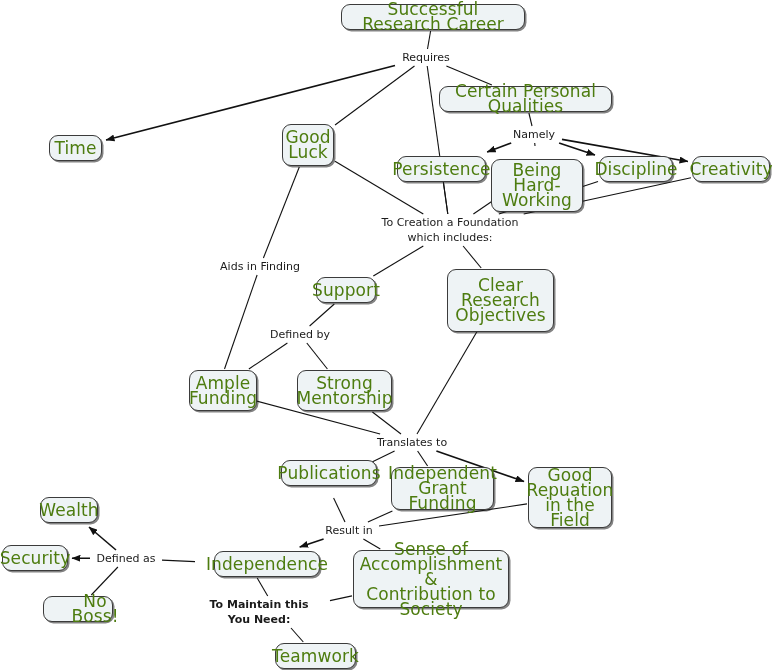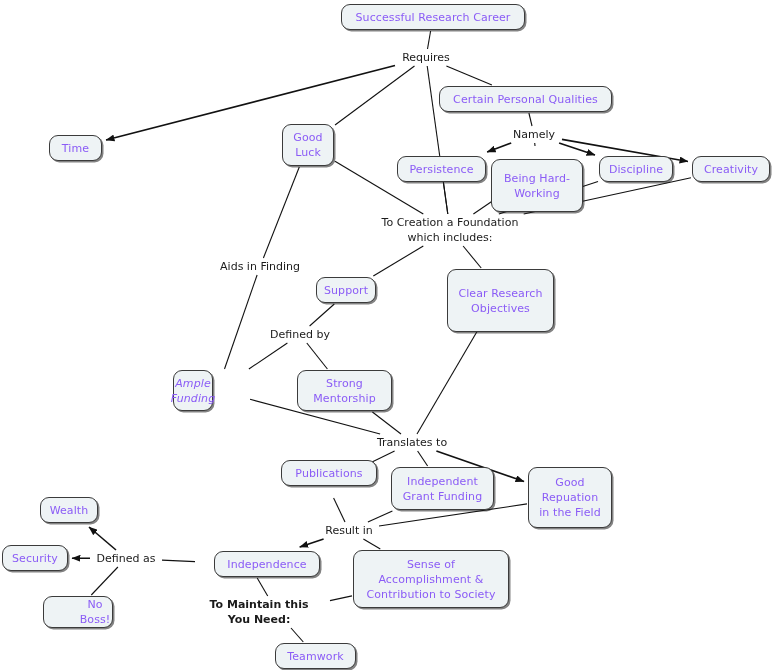--- a/index.html
+++ b/index.html
@@ -25,22 +25,22 @@
   .node {
     position: absolute;
     box-sizing: border-box;
     display: flex;
     align-items: center;
     justify-content: center;
     text-align: center;
     background: #eef3f5;
     border: 1px solid #3b3b3b;
     border-radius: 9px;
-    color: #8b5cf6;
-    font-size: 11px;
+    color: #4d7c0f;
+    font-size: 17px;
     line-height: 15px;
     letter-spacing: 0.1px;
     box-shadow: 1.5px 1.5px 0 0 rgba(30,30,30,0.55);
     padding: 2px 6px;
     white-space: pre-line;
     z-index: 2;
   }
   .link-label {
     position: absolute;
     color: #1b1b1b;
@@ -112,33 +112,33 @@
       <div class="node" style="left: 282px; top: 124px; width: 52px; height: 42px;">Good
 Luck</div>
       <div class="node" style="left: 397px; top: 156px; width: 89px; height: 26px;">Persistence</div>
       <div class="node" style="left: 491px; top: 159px; width: 92px; height: 53px;">Being Hard-
 Working</div>
       <div class="node" style="left: 599px; top: 156px; width: 74px; height: 26px;">Discipline</div>
       <div class="node" style="left: 692px; top: 156px; width: 78px; height: 26px;">Creativity</div>
       <div class="node" style="left: 316px; top: 277px; width: 60px; height: 26px;">Support</div>
       <div class="node" style="left: 447px; top: 269px; width: 107px; height: 63px;">Clear Research
 Objectives</div>
-      <div class="node" style="left: 173px; top: 370px; width: 40px; height: 41px; font-style: italic;">Ample
+      <div class="node" style="left: 189px; top: 370px; width: 68px; height: 41px;">Ample
 Funding</div>
       <div class="node" style="left: 297px; top: 370px; width: 95px; height: 41px;">Strong
 Mentorship</div>
       <div class="node" style="left: 281px; top: 460px; width: 96px; height: 26px;">Publications</div>
       <div class="node" style="left: 391px; top: 467px; width: 103px; height: 43px;">Independent
 Grant Funding</div>
       <div class="node" style="left: 528px; top: 467px; width: 84px; height: 61px;">Good
 Repuation
 in the Field</div>
       <div class="node" style="left: 40px; top: 497px; width: 58px; height: 26px;">Wealth</div>
       <div class="node" style="left: 2px; top: 545px; width: 66px; height: 26px;">Security</div>
-      <div class="node" style="left: 43px; top: 596px; width: 70px; height: 32px; padding-left: 40px;">No Boss!</div>
+      <div class="node" style="left: 43px; top: 596px; width: 70px; height: 26px; padding-left: 40px;">No Boss!</div>
       <div class="node" style="left: 196px; top: 551px; width: 106px; height: 26px; margin-left: 18px;">Independence</div>
       <div class="node" style="left: 353px; top: 550px; width: 156px; height: 58px;">Sense of
 Accomplishment &amp;
 Contribution to Society</div>
       <div class="node" style="left: 275px; top: 643px; width: 81px; height: 26px;">Teamwork</div>
     </div>
   <div id="label-layer">
       <div class="link-label" style="left: 396px; top: 50px; width: 60px;">Requires</div>
       <div class="link-label" style="left: 507px; top: 127px; width: 54px;">Namely</div>
       <div class="link-label" style="left: 371px; top: 215px; width: 158px;">To Creation a Foundation

